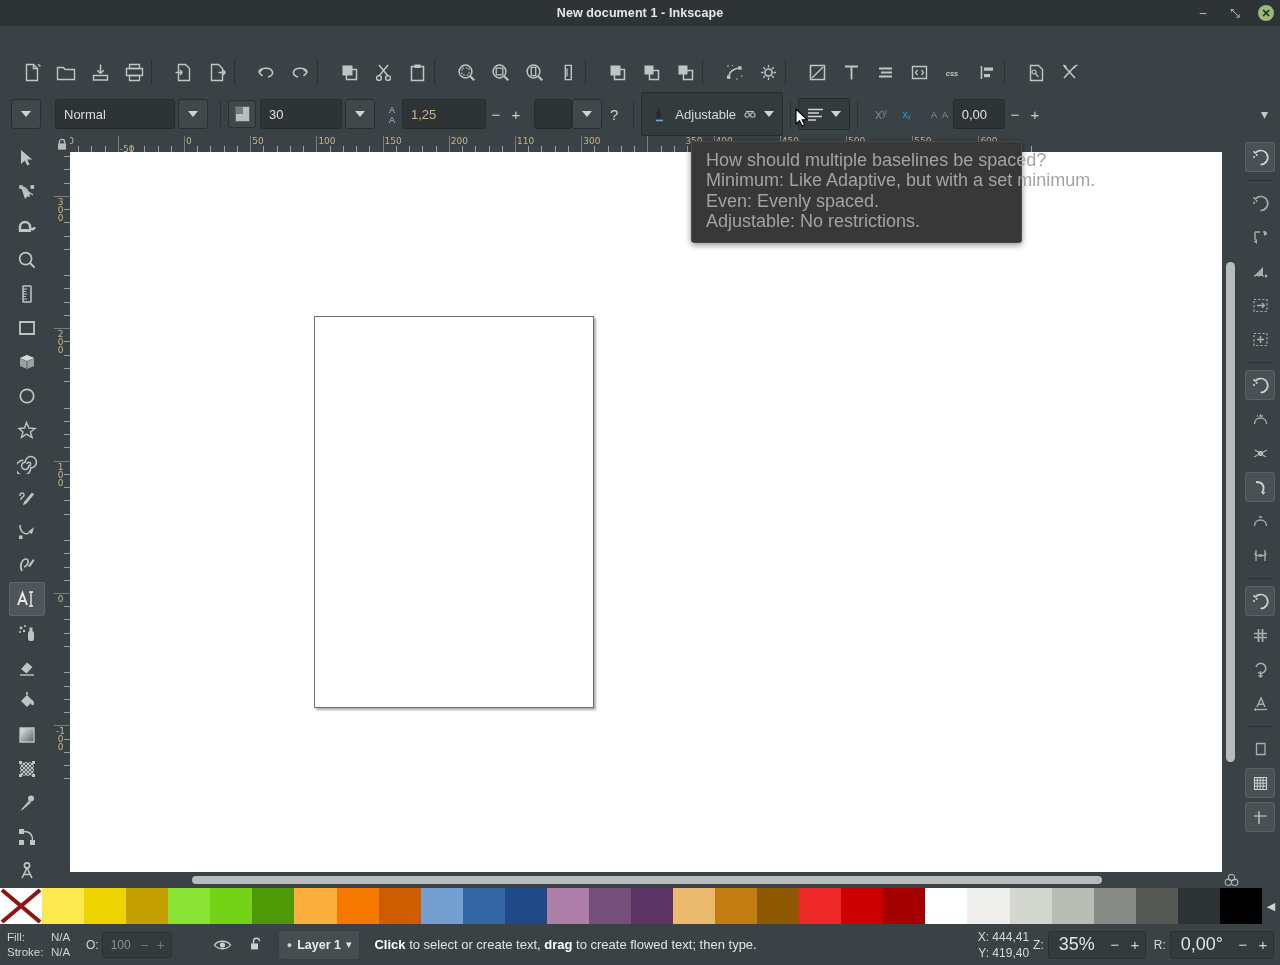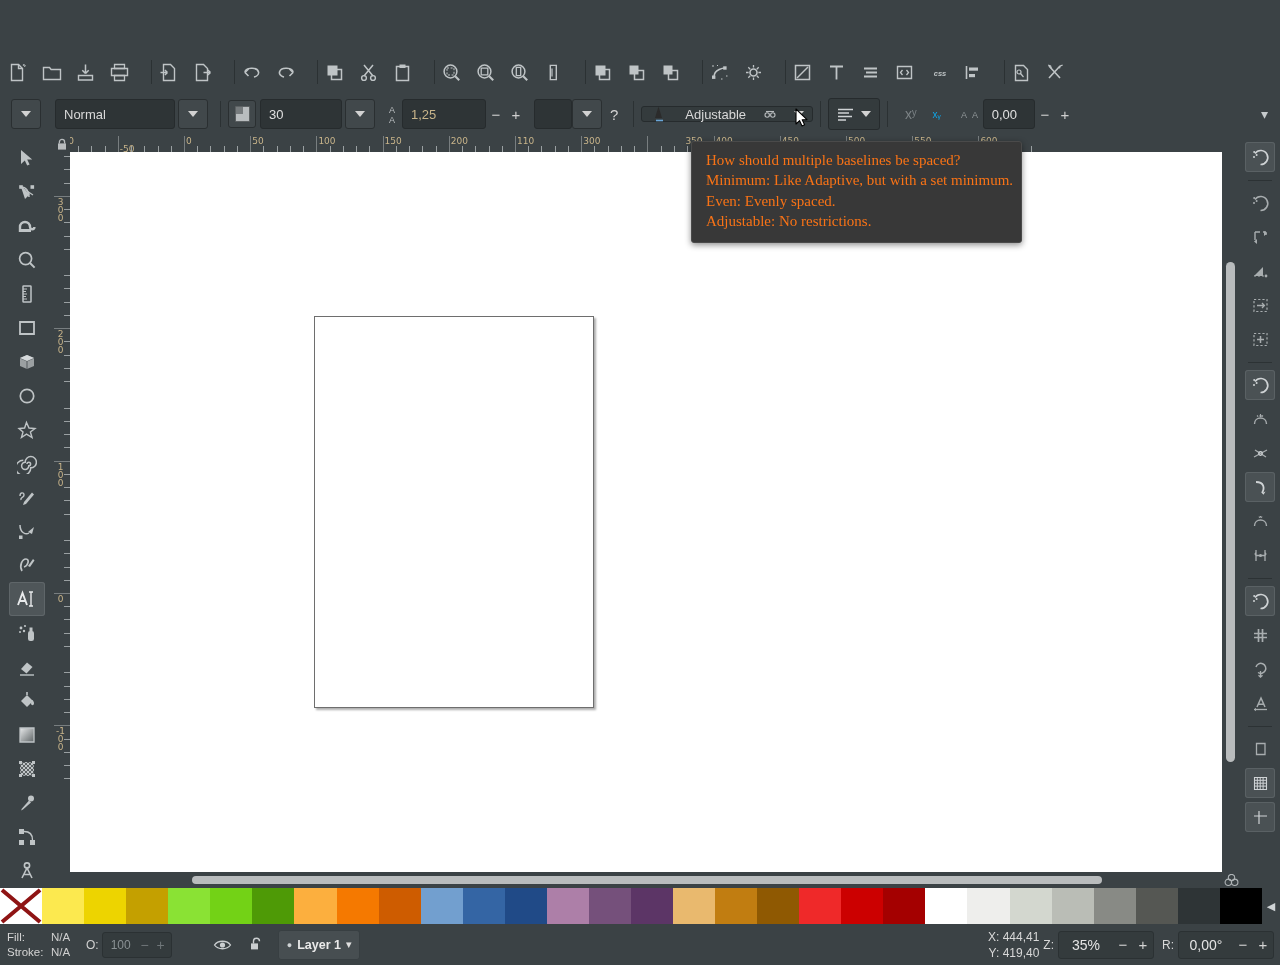--- a/index.html
+++ b/index.html
@@ -31,21 +31,21 @@
     background:#3b4245;
     display:flex; align-items:center; padding-left:9px; gap:0;
   }
   .menu-item { padding:3px 9px; font-size:13px; color:#dcdcdc; border-radius:2px; cursor:default; }
 
   
   .cmdbar {
     position:absolute; left:0; top:52px; width:1280px; height:40px;
     background:#3b4245; display:flex; align-items:center; padding-left:8px;
   }
-  .tb-btn { width:34px; height:32px; display:flex; align-items:center; justify-content:flex-start;
+  .tb-btn { width:34px; height:32px; display:flex; align-items:center; justify-content:flex-end;
             border-radius:3px; cursor:default;font-style:italic; }
   .tb-sep { width:1px; height:24px; background:#2b3133; margin:0 7px; }
   .ico { display:block; }
   .ico path, .ico rect, .ico circle, .ico line, .ico polyline, .ico polygon, .ico ellipse { vector-effect:non-scaling-stroke; }
 
   
   .toolctl {
     position:absolute; left:0; top:92px; width:1280px; height:44px;
     background:#3b4245; display:flex; align-items:center; padding-left:8px;
   }
@@ -107,21 +107,21 @@
   .hscroll { position:absolute; left:70px; top:872px; width:1152px; height:16px; background:#3b4245; }
   .hthumb { position:absolute; left:122px; top:4px; width:910px; height:8px; background:#b9bcbd; border-radius:5px; }
   .stickynote { position:absolute; left:1222px; top:872px; width:18px; height:16px; display:flex; align-items:center; justify-content:center;}
 
   
   .tooltip {
     position:absolute; left:691px; top:141px; width:331px; padding:8px 0 10px 0;
     background:#383838; border:1px solid #4a4a4a; border-radius:3px;
     box-shadow:0 2px 6px rgba(0,0,0,.45); z-index:40;
   }
-  .tooltip .ln { font-size:15px; color:#f97316; padding:1px 14px; line-height:18.4px; white-space:nowrap;font-family:Liberation Serif, serif; }
+  .tooltip .ln { font-size:18px; color:#a3a3a3; padding:1px 14px; line-height:18.4px; white-space:nowrap; }
 
   
   .cursor { position:absolute; left:795px; top:108px; z-index:50; }
 
   
   .palette { position:absolute; left:0; top:888px; width:1280px; height:36px; display:flex; }
   .sw { height:36px; }
   .pal-arrow { width:18px; height:36px; background:#3b4245; display:flex; align-items:center; justify-content:center; }
 
   
@@ -141,28 +141,36 @@
   .layerbox { background:#474e51; border:1px solid #383f42; border-radius:3px; height:30px; display:flex;
               align-items:center; padding:0 8px; gap:5px; margin-left:4px;}
   .layerbox .lname { font-size:12.5px; color:#eaeaea; font-weight:bold; }
   .msg { font-size:13px; color:#e2e2e2; margin-left:14px; white-space:nowrap; }
   .msg b { font-weight:bold; color:#ffffff; }
   .coords { margin-left:auto; display:flex; align-items:center; gap:0; padding-right:6px; }
   .xy { font-size:12px; color:#d8d8d8; line-height:16px; text-align:right; }
   .zlabel { font-size:12px; color:#d8d8d8; padding:0 4px; }
   .zbox { background:#343b3d; border:1px solid #2b3133; border-radius:3px; height:28px;
           display:flex; align-items:center; }
-  .zbox .zv { font-size:14px; color:#e4e4e4; padding:0 10px; min-width:54px; text-align:center;}
+  .zbox .zv { font-size:18px; color:#e4e4e4; padding:0 10px; min-width:54px; text-align:center;}
   .zbox .zs { color:#d3d3d3; font-size:15px; width:20px; text-align:center; }
 </style>
 </head>
 <body>
 
 <div id="app">
 
+  <div class="titlebar">
+    <div class="ttl">New document 1 - Inkscape</div>
+    <div class="win-btns">
+      <div class="win-btn">–</div>
+      <div class="win-btn">⤡</div>
+      <div class="win-btn close">✕</div>
+    </div>
+  </div>
 
 
   <div class="cmdbar">
     <div class="tb-btn">
         <svg class="ico" width="19" height="19" viewBox="0 0 19 19">
           <path d="M3.5 1.5h7l4 4v12h-11z" fill="none" stroke="#bfc4c6" stroke-width="1.4"></path>
           <path d="M10.5 1.5v4h4" fill="none" stroke="#bfc4c6" stroke-width="1.4"></path>
           <path d="M15 2.5l1.2-1.2M16.3 3.6l1.2-1.2M16 1.6l.6.6" stroke="#bfc4c6" stroke-width="1.1"></path>
         </svg>
       </div>
@@ -389,21 +397,21 @@
       <span class="val"></span>
     </div>
     <div class="drop" style="margin-left:0">
         <span class="caret"></span>
       </div>
 
     <span class="hint">?</span>
 
     <div class="ctlsep"></div>
 
-    <div class="field" style="height:16px;padding:0 8px;gap:18px;background:#343b3d">
+    <div class="field" style="height:44px;padding:0 8px;gap:8px;background:#343b3d">
       <span>
         <svg class="ico" width="17" height="20" viewBox="0 0 17 20">
             <path d="M8.5 2.5 L12 14 H5 Z" fill="#2b2b2b"></path>
             <path d="M6 16.5h7" stroke="#6aa6d8" stroke-width="1.6"></path>
           </svg>
       </span>
       <span class="txt" style="padding:0">Adjustable</span>
       <span>
         <svg class="ico" width="12" height="12" viewBox="0 0 12 12">
             <circle cx="3.2" cy="7" r="2.2" fill="none" stroke="#b8bcbe" stroke-width="1.1"></circle>
@@ -982,20 +990,23 @@
       <svg class="ico" width="17" height="17" viewBox="0 0 17 17">
           <path d="M5.5 7.5V5.2a3 3 0 0 1 6 0" fill="none" stroke="#cbcfd1" stroke-width="1.4"></path>
           <rect x="3" y="7.4" width="7" height="6" fill="#cbcfd1"></rect>
         </svg>
     </div>
     <div class="layerbox">
       <span style="color:#cfd3d5;font-size:9px">●</span>
       <span class="lname">Layer 1</span>
       <span style="color:#e0e0e0;font-size:11px">▾</span>
     </div>
+    <div class="msg">
+      <b>Click</b><span> to select or create text, </span><b>drag</b><span> to create flowed text; then type.</span>
+    </div>
     <div class="coords">
       <div class="xy">
         <div><span>X:</span> <span>444,41</span></div>
         <div><span>Y:</span> <span>419,40</span></div>
       </div>
       <span class="zlabel">Z:</span>
       <div class="zbox">
         <span class="zv">35%</span>
         <span class="zs">−</span>
         <span class="zs">+</span>

